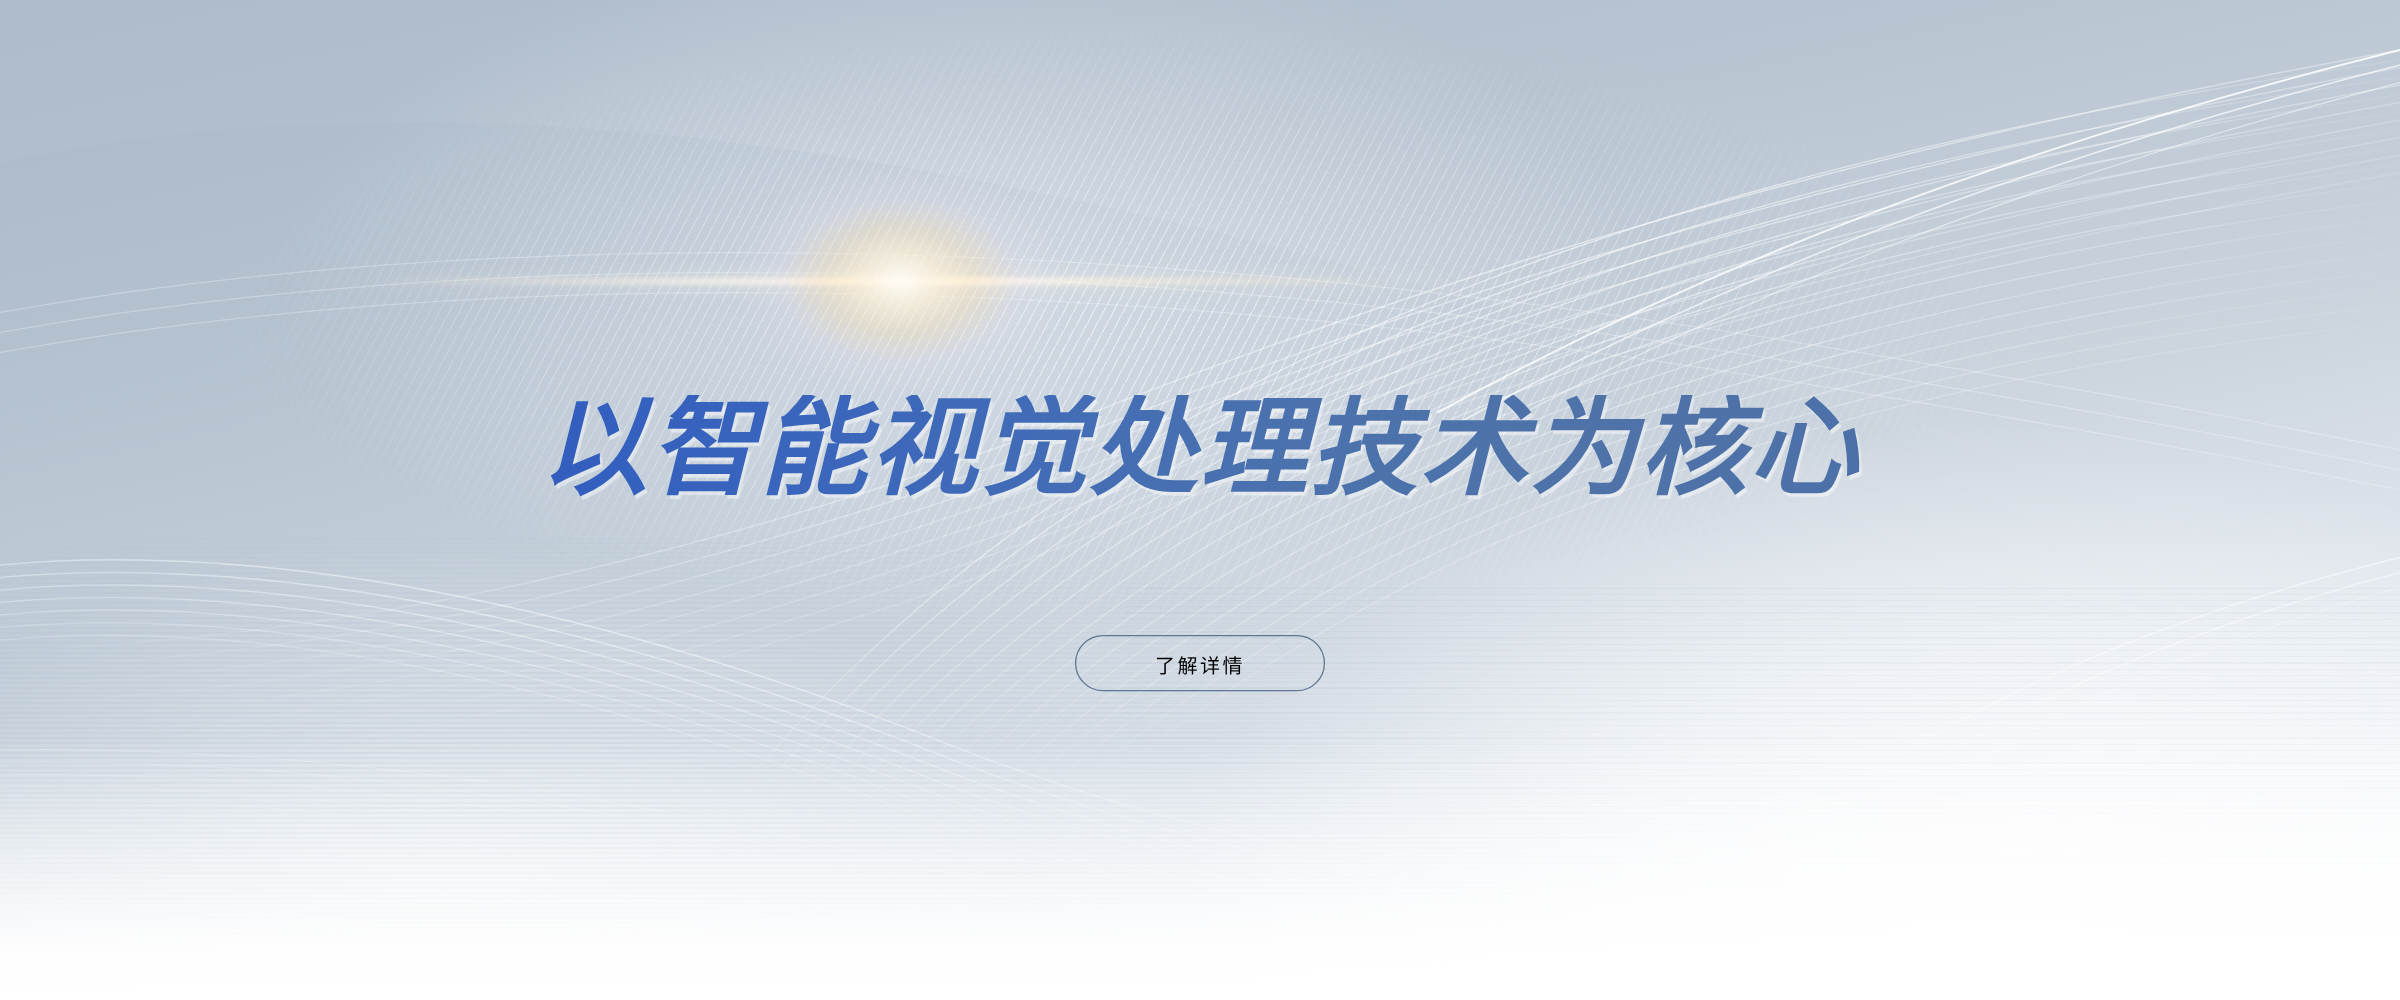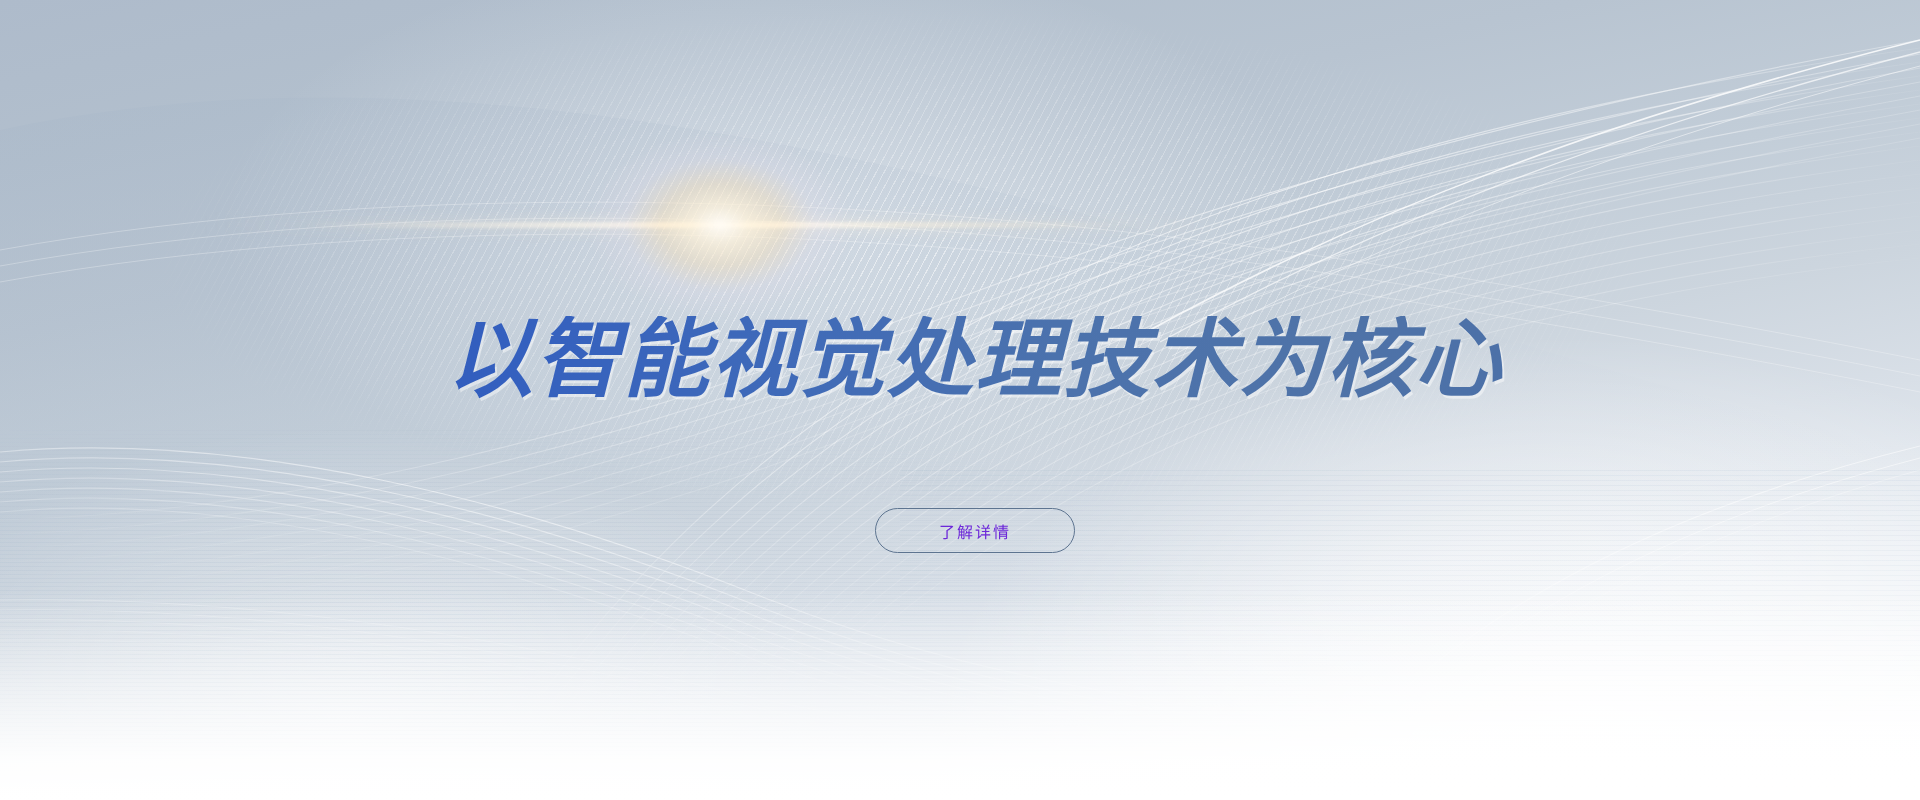--- a/index.html
+++ b/index.html
@@ -168,21 +168,20 @@
     background: linear-gradient(to bottom, rgba(255,255,255,0) 0%, rgba(255,255,255,0.55) 45%, rgba(255,255,255,0.96) 82%, #ffffff 100%);
   }
 
   
   .content {
     position: absolute;
     inset: 0;
     display: flex;
     flex-direction: column;
     align-items: center;
-    margin-left: 15px;
   }
 
   .headline {
     position: absolute;
     top: 258px;
     left: 0;
     width: 1920px;
     text-align: center;
     font-family: "Liberation Sans", "DejaVu Sans", sans-serif;
     font-size: 86px;
@@ -233,21 +232,21 @@
   .cta-button {
     display: flex;
     align-items: center;
     justify-content: center;
     width: 200px;
     height: 45px;
     box-sizing: border-box;
     border: 1.5px solid #5d7490;
     border-radius: 23px;
     background: transparent;
-    color: #6d28d9;
+    color: #000000;
     font-family: "Liberation Sans", "DejaVu Sans", sans-serif;
     font-size: 16px;
     letter-spacing: 2px;
     cursor: pointer;
     padding: 0;
   }
 </style>
 </head>
 <body>
 

